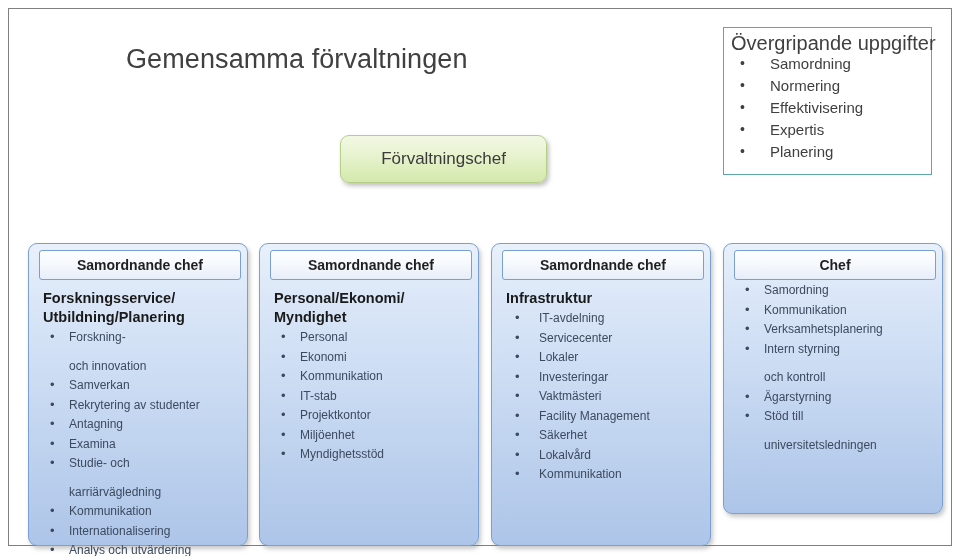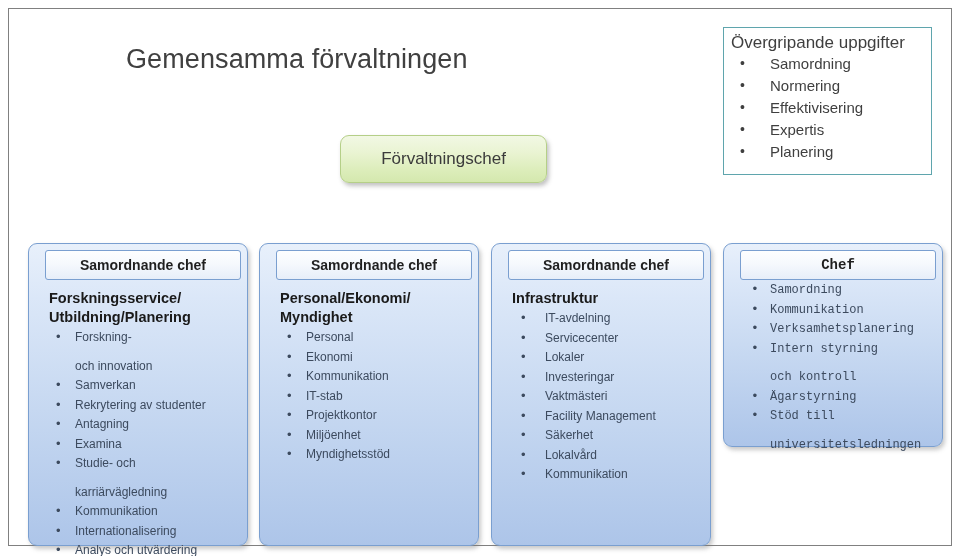--- a/index.html
+++ b/index.html
@@ -73,21 +73,21 @@
     left: 723px;
     top: 27px;
     width: 209px;
     height: 148px;
     border: 1px solid #5fa5ad;
     background: #ffffff;
     box-sizing: border-box;
     padding: 5px 6px 4px 7px;
   }
   #tasks-box .tasks-title {
-    font-size: 17px;
+    font-size: 20px;
     color: #3f3f3f;
     line-height: 20px;
     white-space: nowrap;
   }
   #tasks-box ul {
     list-style: none;
     margin: 0;
     padding: 0;
   }
   #tasks-box li {
@@ -108,21 +108,21 @@
   }
 
   
   .col {
     position: absolute;
     box-sizing: border-box;
     border: 1px solid #7a9fd0;
     border-radius: 9px;
     background: linear-gradient(to bottom, #e8f0fb 0%, #dbe7f8 18%, #c6d8f1 55%, #adc5e9 100%);
     box-shadow: 2px 3px 4px rgba(120,120,120,0.40);
-    padding: 6px 6px 6px 16px;
+    padding: 6px 6px 6px 10px;
   }
   .col-header {
     box-sizing: border-box;
     height: 30px;
     border: 1px solid #7a9fd0;
     border-radius: 3px;
     background: linear-gradient(to bottom, #fdfeff 0%, #f6f9fd 45%, #e7eef9 100%);
     display: flex;
     align-items: center;
     justify-content: center;
@@ -246,21 +246,21 @@
       <li>Lokaler</li>
       <li>Investeringar</li>
       <li>Vaktmästeri</li>
       <li>Facility Management</li>
       <li>Säkerhet</li>
       <li>Lokalvård</li>
       <li>Kommunikation</li>
     </ul>
   </div>
 
-  <div class="col" style="left:723px; top:243px; width:220px; height:204px;font-family:Liberation Mono, monospace;">
+  <div class="col" style="left:723px; top:243px; width:220px; height:271px;">
     <div class="col-header">
       <span>Chef</span>
     </div>
     <ul>
       <li>Samordning</li>
       <li>Kommunikation</li>
       <li>Verksamhetsplanering</li>
       <li><span>Intern styrning</span><span class="cont">och kontroll</span></li>
       <li>Ägarstyrning</li>
       <li><span>Stöd till</span><span class="cont">universitetsledningen</span></li>

